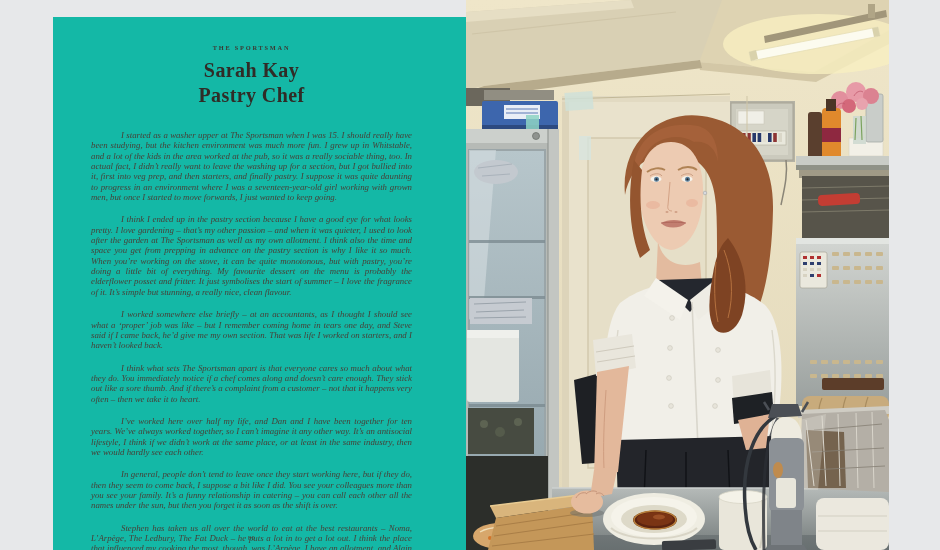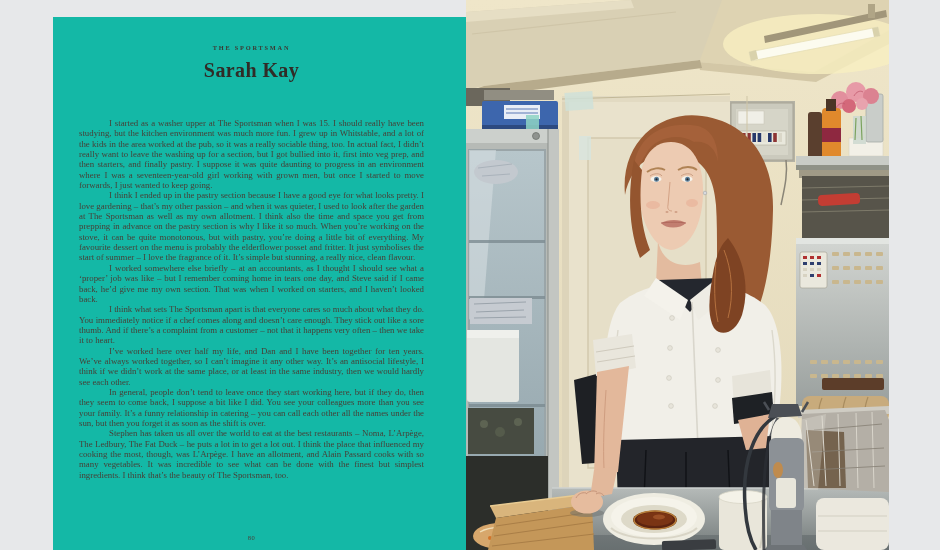--- a/index.html
+++ b/index.html
@@ -20,41 +20,41 @@
   .page-title{
     position:absolute;top:41px;left:26px;width:345px;margin:0;
     text-align:center;font-size:20px;line-height:24.5px;
     font-weight:bold;color:#302c27;letter-spacing:.4px;
   }
   .body-text{
     position:absolute;top:101px;left:26px;width:345px;
     font-size:8.8px;line-height:10.35px;text-align:justify;
     color:#474138;
   }
-  .body-text p{margin:0;text-indent:30px;}
+  .body-text p{margin:12px;text-indent:30px;font-style:italic;}
   .page-number{
     position:absolute;top:517px;left:26px;width:345px;
     text-align:center;font-size:6.5px;color:#47413a;letter-spacing:.5px;
   }
   .photo-page{
     position:absolute;left:466px;top:0;width:423px;height:550px;
     background:#e8dfc4;
   }
   .photo-page svg{display:block;}
 </style>
 </head>
 <body>
 
 <section class="page-left">
   <div class="running-head">THE SPORTSMAN</div>
-  <h1 class="page-title"><span>Sarah Kay</span><br></h1>
+  <h1 class="page-title"><span>Sarah Kay</span><br><span>Pastry Chef</span></h1>
   <div class="body-text">
       <p>I started as a washer upper at The Sportsman when I was 15. I should really have been studying, but the kitchen environment was much more fun. I grew up in Whitstable, and a lot of the kids in the area worked at the pub, so it was a really sociable thing, too. In actual fact, I didn’t really want to leave the washing up for a section, but I got bullied into it, first into veg prep, and then starters, and finally pastry. I suppose it was quite daunting to progress in an environment where I was a seventeen-year-old girl working with grown men, but once I started to move forwards, I just wanted to keep going.</p>
       <p>I think I ended up in the pastry section because I have a good eye for what looks pretty. I love gardening – that’s my other passion – and when it was quieter, I used to look after the garden at The Sportsman as well as my own allotment. I think also the time and space you get from prepping in advance on the pastry section is why I like it so much. When you’re working on the stove, it can be quite monotonous, but with pastry, you’re doing a little bit of everything. My favourite dessert on the menu is probably the elderflower posset and fritter. It just symbolises the start of summer – I love the fragrance of it. It’s simple but stunning, a really nice, clean flavour.</p>
-      <p>I worked somewhere else briefly – at an accountants, as I thought I should see what a ‘proper’ job was like – but I remember coming home in tears one day, and Steve said if I came back, he’d give me my own section. That was when I worked on starters, and I haven’t looked back.</p>
+      <p>I worked somewhere else briefly – at an accountants, as I thought I should see what a ‘proper’ job was like – but I remember coming home in tears one day, and Steve said if I came back, he’d give me my own section. That was life I worked on starters, and I haven’t looked back.</p>
       <p>I think what sets The Sportsman apart is that everyone cares so much about what they do. You immediately notice if a chef comes along and doesn’t care enough. They stick out like a sore thumb. And if there’s a complaint from a customer – not that it happens very often – then we take it to heart.</p>
       <p>I’ve worked here over half my life, and Dan and I have been together for ten years. We’ve always worked together, so I can’t imagine it any other way. It’s an antisocial lifestyle, I think if we didn’t work at the same place, or at least in the same industry, then we would hardly see each other.</p>
       <p>In general, people don’t tend to leave once they start working here, but if they do, then they seem to come back, I suppose a bit like I did. You see your colleagues more than you see your family. It’s a funny relationship in catering – you can call each other all the names under the sun, but then you forget it as soon as the shift is over.</p>
       <p>Stephen has taken us all over the world to eat at the best restaurants – Noma, L’Arpège, The Ledbury, The Fat Duck – he puts a lot in to get a lot out. I think the place that influenced my cooking the most, though, was L’Arpège. I have an allotment, and Alain Passard cooks with so many vegetables. It was incredible to see what can be done with the finest but simplest ingredients. I think that’s the beauty of The Sportsman, too.</p>
     </div>
   <div class="page-number">80</div>
 </section>
 
 <section class="photo-page">
 <svg width="423" height="550" viewBox="0 0 423 550" role="img" aria-label="Portrait of pastry chef Sarah Kay standing in The Sportsman kitchen wearing chef whites over a dark apron, red hair in a ponytail, resting her fist on a wooden board beside a white bowl holding a dark caramel dessert, with a glass-door fridge, fuse box, pink roses and steel equipment around her">

